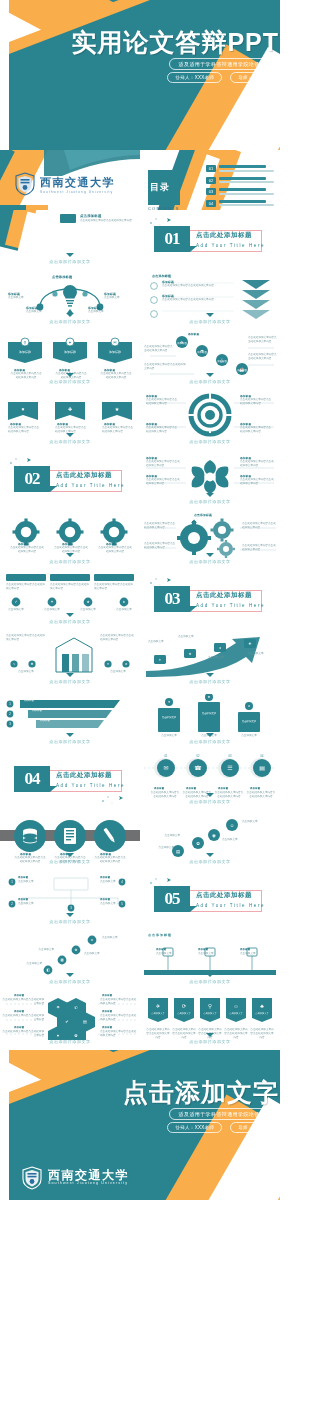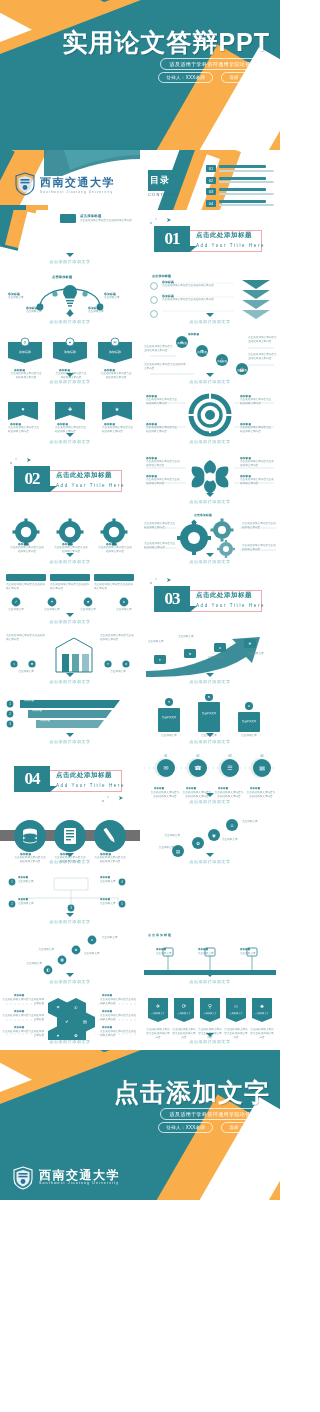--- a/index.html
+++ b/index.html
@@ -1,20 +1,20 @@
 <!DOCTYPE html>
 <html><head>
 <meta charset="utf-8">
 <style>
   * { box-sizing: border-box; margin:0; padding:0; }
   html,body { background:#fff; }
   body { width:280px; height:1412px; font-family:"Liberation Sans", sans-serif; overflow:hidden; position:relative; }
 
   
-  .hero { position:relative; width:280px; height:150px; background:#2A8490; overflow:hidden; }
+  .hero { position:relative; width:280px; height:150px; background:#2A8490; overflow:hidden;margin-left:9px; }
   .hero .band-o1 { position:absolute; left:-60px; top:-30px; width:150px; height:230px; background:#F9AE4B; transform:rotate(28deg); }
   .hero .band-w1 { position:absolute; left:-95px; top:10px; width:120px; height:240px; background:#fff; transform:rotate(28deg); }
   .hero .band-t1 { position:absolute; left:-120px; top:40px; width:120px; height:240px; background:#2A8490; transform:rotate(28deg); }
   .hero .wedge-o2 { position:absolute; left:-130px; top:92px; width:330px; height:120px; background:#F9AE4B; transform:rotate(-21deg); transform-origin:left top; }
   .hero .wedge-t2 { position:absolute; left:-130px; top:104px; width:340px; height:130px; background:#2A8490; transform:rotate(-21deg); transform-origin:left top; }
   .hero .wedge-o3 { position:absolute; right:-40px; bottom:-72px; width:150px; height:150px; background:#F9AE4B; transform:rotate(30deg); }
   .hero .wedge-w3 { position:absolute; right:-5px; bottom:-24px; width:60px; height:120px; background:#fff; transform:rotate(30deg); }
 
   .hero-title { position:absolute; right:10px; top:26px; color:#fff; font-size:25px; font-weight:bold;
                 letter-spacing:1px; text-shadow:1px 1px 1px rgba(0,0,0,.18); white-space:nowrap; }
@@ -45,21 +45,21 @@
   .logoslide .lrow { position:absolute; left:14px; top:22px; display:flex; align-items:center; gap:4px; }
   .logoslide .lcn { color:#2A6F9E; font-size:11px; font-weight:bold; font-family:"Liberation Serif", serif; letter-spacing:1.5px; }
   .logoslide .len { color:#6E9EC4; font-size:3.3px; letter-spacing:1px; }
   .logoslide .botbar { position:absolute; left:0; bottom:0; height:5px; width:100%; display:flex; }
 
   
   .contents .cwedge-o { position:absolute; left:44px; top:-8px; width:44px; height:84px; background:#F9AE4B; transform:rotate(20deg); }
   .contents .cwedge-t { position:absolute; left:28px; top:-8px; width:30px; height:84px; background:#2A8490; transform:rotate(20deg); }
   .contents .cwedge-w { position:absolute; left:52px; top:4px; width:14px; height:84px; background:#fff; transform:rotate(20deg); }
   .contents .ctitle { position:absolute; left:8px; top:20px; z-index:4; }
-  .contents .ct-cn { color:#fff; font-size:9px; font-weight:bold; letter-spacing:1px; background:#2A8490; padding:4px 2px; }
+  .contents .ct-cn { color:#fff; font-size:9px; font-weight:bold; letter-spacing:1px; background:#2A8490; padding:11px 2px; }
   .contents .ct-en { color:#3B6E86; font-size:4px; letter-spacing:1.2px; margin-top:1px; }
   .contents .clist { position:absolute; left:66px; top:15px; width:68px; }
   .contents .citem { display:flex; align-items:flex-start; gap:3px; margin-bottom:4.5px; }
   .contents .cnum { width:10px; height:7px; background:#2A8490; color:#fff; font-size:4px; display:flex;
                     align-items:center; justify-content:center; border-radius:1px; flex:0 0 auto; }
   .contents .ctxts { flex:1; }
   .contents .cl1 { height:3px; background:#2F8C98; width:86%; border-radius:1px; }
   .contents .cl2 { height:2px; background:#BFD8DC; width:100%; margin-top:1.5px; border-radius:1px; }
 
   
@@ -824,20 +824,37 @@
     <div class="hd" style="left:18px;top:28px;font-size:2.4px">添加标题</div>
     <div class="sm" style="position:absolute;left:18px;top:32px;width:30px">点击添加文字</div>
     <div class="hd" style="left:100px;top:6px;font-size:2.4px">添加标题</div>
     <div class="sm" style="position:absolute;left:100px;top:10px;width:30px">点击添加文字</div>
     <div class="hd" style="left:100px;top:28px;font-size:2.4px">添加标题</div>
     <div class="sm" style="position:absolute;left:100px;top:32px;width:30px">点击添加文字</div>
     <div class="wm-tri"></div>
     <div class="wm">点击添加片添加文字</div>
   </div>
 
+  <div class="slide sect">
+    <svg class="dots" viewBox="0 0 28 12">
+      <circle cx="3" cy="7" r="1.1" fill="#9ECBD2"></circle>
+        <circle cx="8" cy="3" r=".8" fill="#9ECBD2"></circle>
+      <circle cx="12" cy="9" r=".6" fill="#C9E2E6"></circle>
+      <path d="M19 2 l4 2 -4 2 1-2 z" fill="#2A8490"></path>
+    </svg>
+    <div class="frame"></div>
+    <div class="numbox">
+      <span class="n">05</span>
+    </div>
+    <div class="nub"></div>
+    <div class="stxt">
+      <div class="s-cn">点击此处添加标题</div>
+      <div class="s-en">Add Your Title Here</div>
+    </div>
+  </div>
 </div>
 
 <div class="grid">
   <div class="slide">
     <svg viewBox="0 0 140 44" style="position:absolute;left:0;top:4px;width:140px;height:44px">
       <g fill="#2A8490">
         <circle cx="48" cy="36" r="4.4"></circle>
           <circle cx="62" cy="26" r="4.4"></circle>
         <circle cx="76" cy="16" r="4.4"></circle>
           <circle cx="92" cy="6" r="4.4"></circle>

